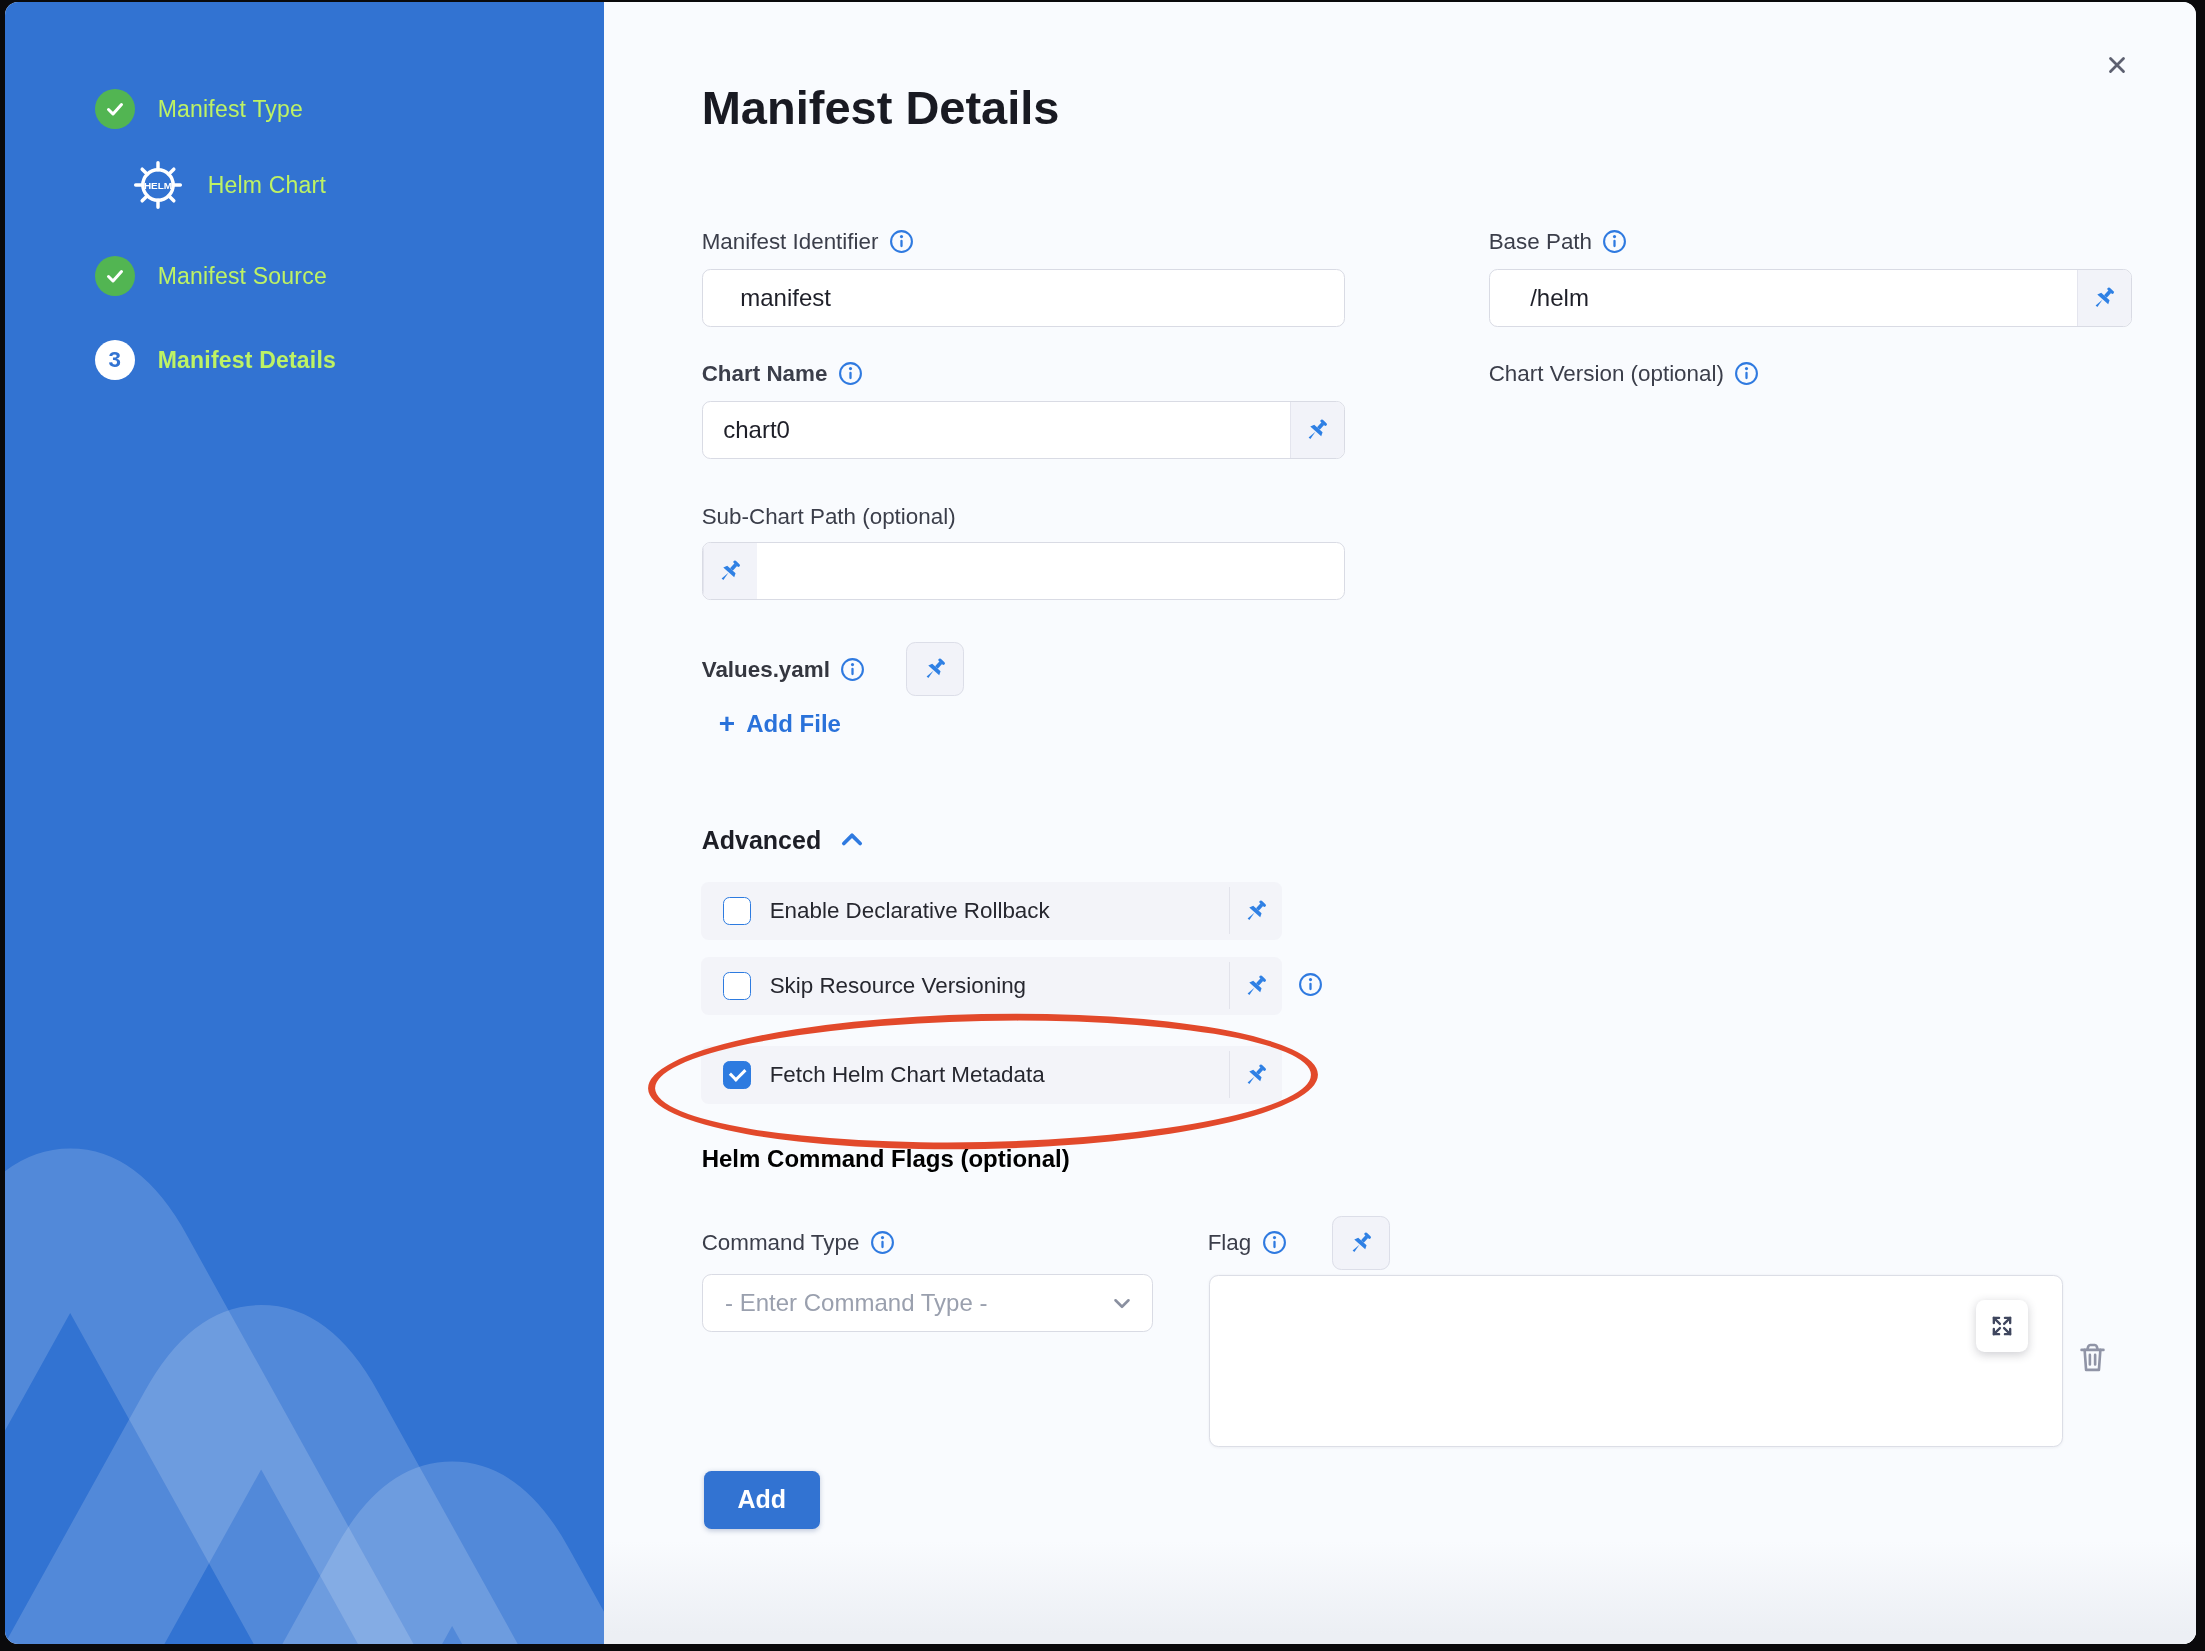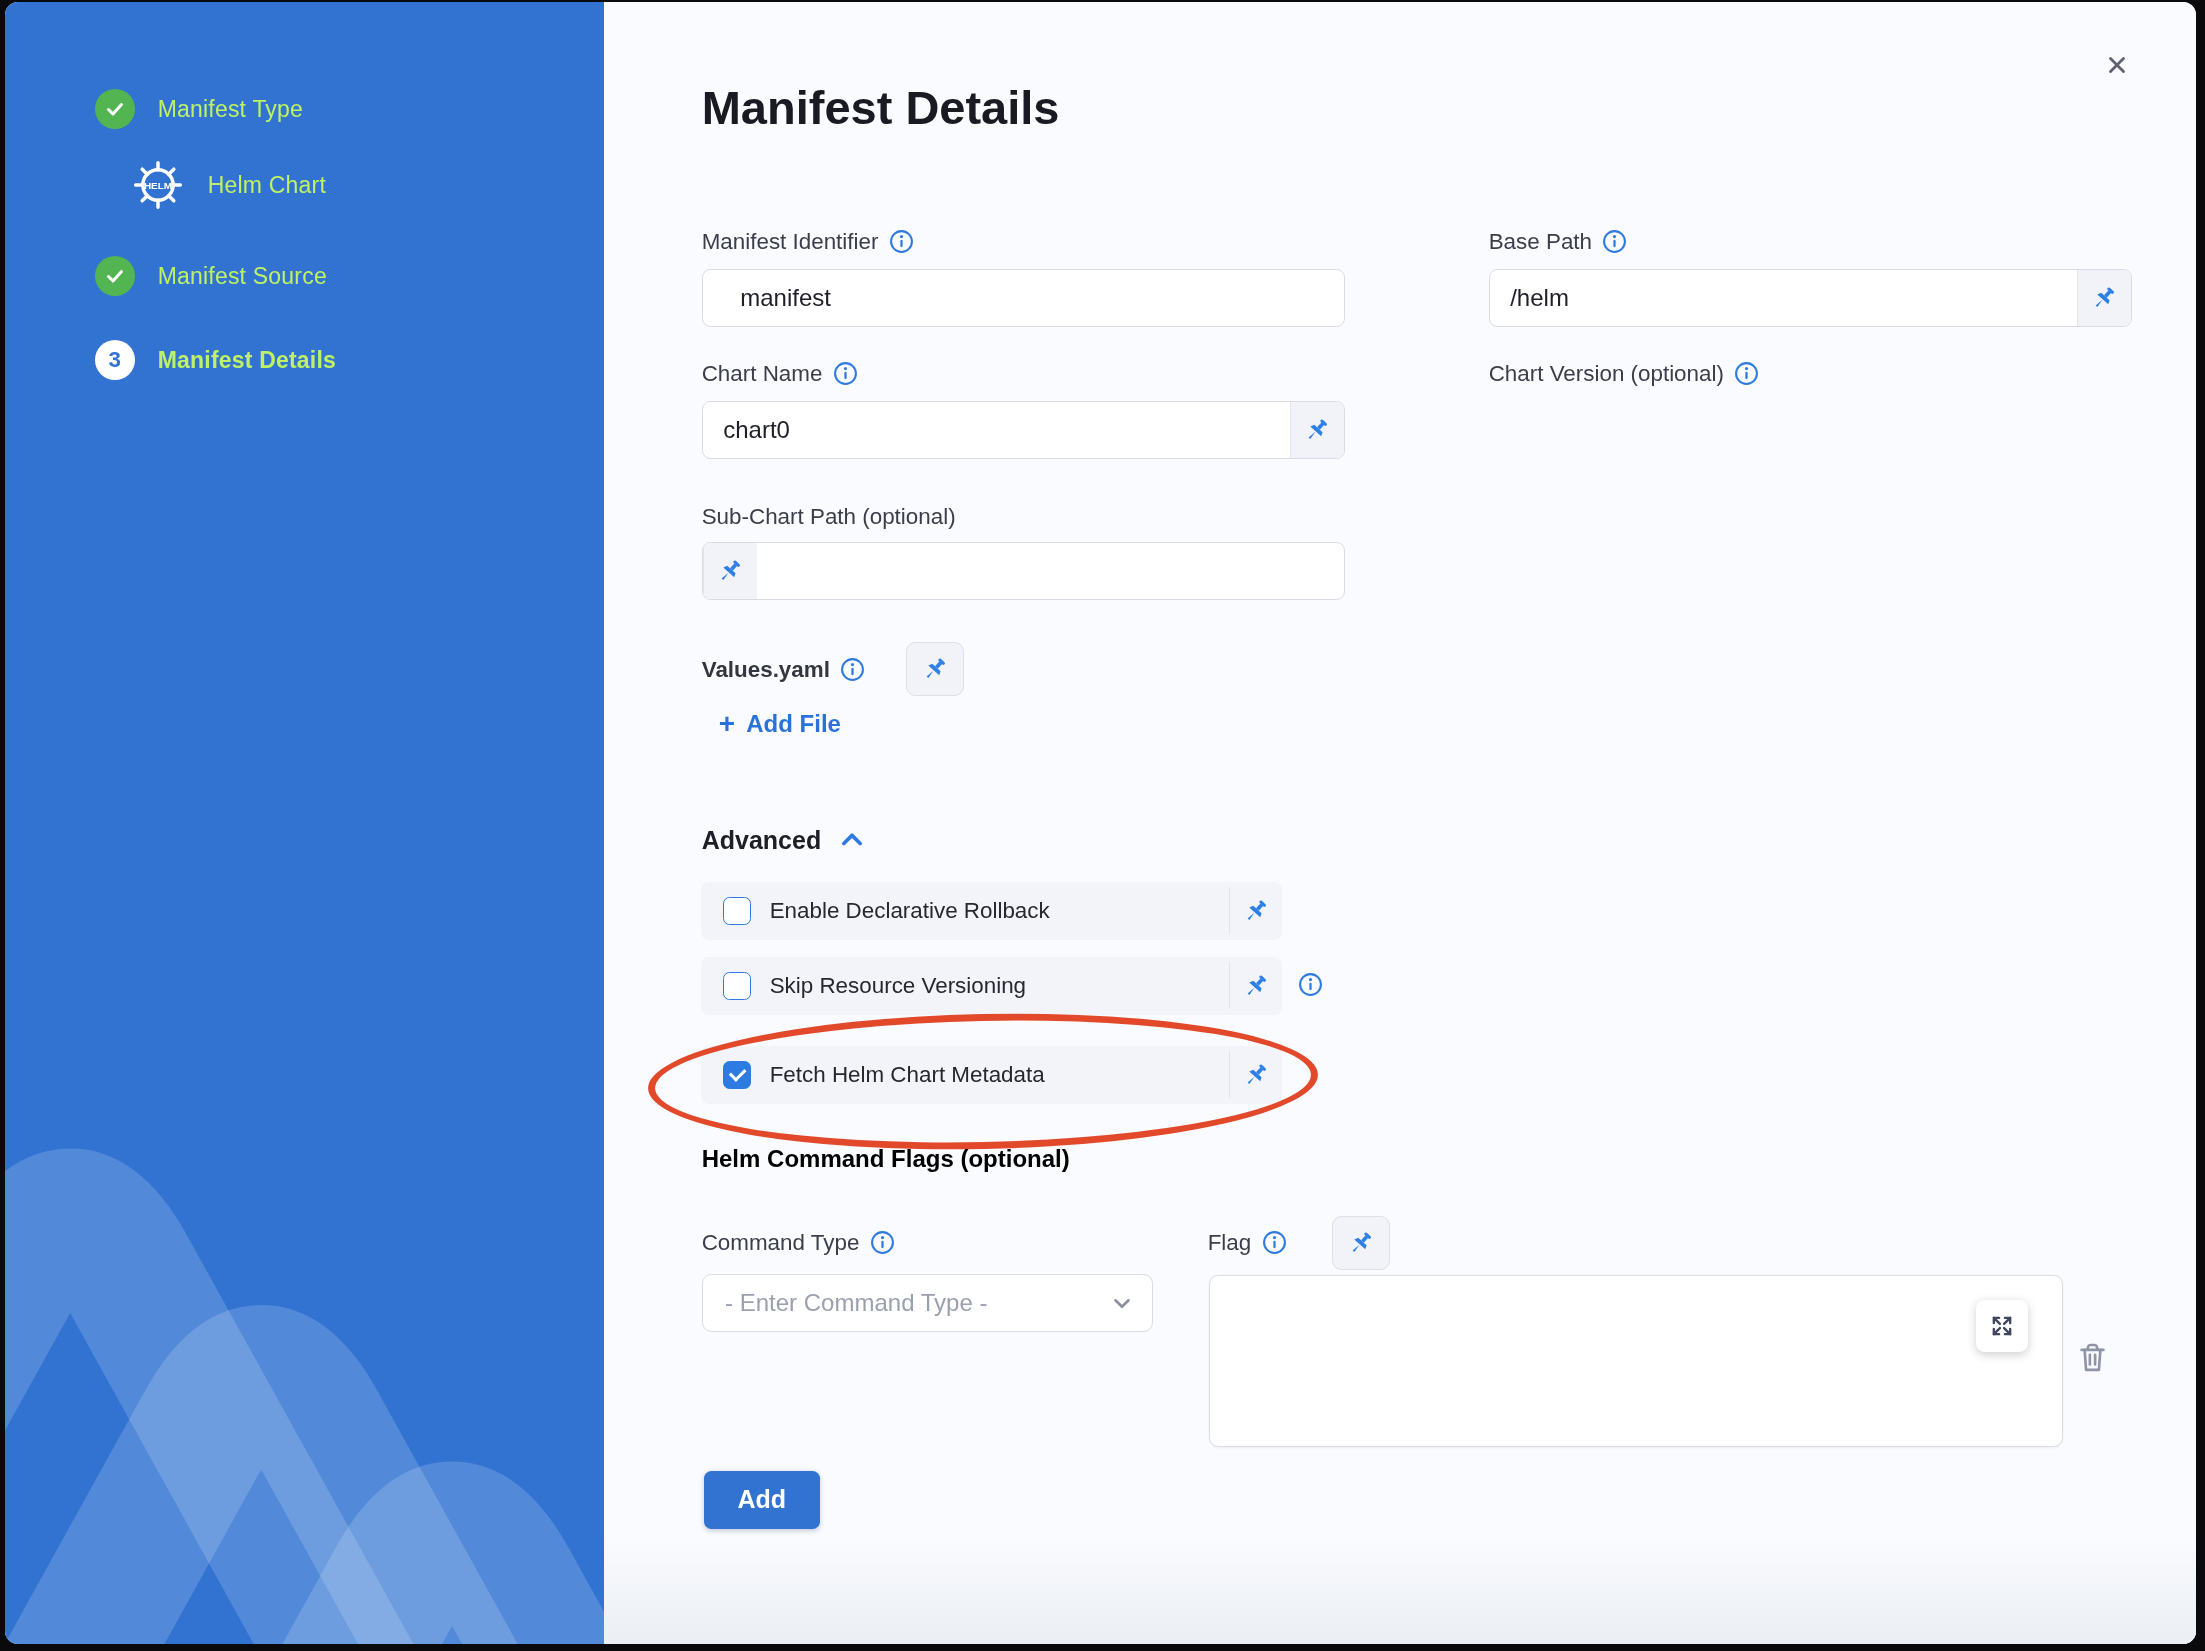--- a/index.html
+++ b/index.html
@@ -184,30 +184,30 @@
   <div class="abs group" style="left:697px;top:267px;width:643px;padding-left:17px;">
     <input type="text" value="manifest" style="">
   </div>
 
   <div class="abs fld-label" style="left:1484px;top:226px;">
     <span>Base Path</span>
     <svg class="info" viewBox="0 0 27 27" width="25" height="25">
         <use href="#i-info"></use>
       </svg>
   </div>
-  <div class="abs group" style="left:1484px;top:267px;width:643px;">
+  <div class="abs group" style="left:1484px;top:267px;width:643px;padding-left:20px;">
     <input type="text" value="/helm" style="">
     <span class="pin-cell">
       <svg class="icon-pin" viewBox="0 0 30 30" width="28" height="28">
           <use href="#i-pin"></use>
         </svg>
     </span>
   </div>
 
-  <div class="abs fld-label" style="left:697px;top:358px;">
+  <div class="abs fld-label" style="left:697px;top:358px;font-weight:bold;">
     <span>Chart Name</span>
     <svg class="info" viewBox="0 0 27 27" width="25" height="25">
         <use href="#i-info"></use>
       </svg>
   </div>
   <div class="abs group" style="left:697px;top:399px;width:643px;">
     <input type="text" value="chart0" style="">
     <span class="pin-cell">
       <svg class="icon-pin" viewBox="0 0 30 30" width="28" height="28">
           <use href="#i-pin"></use>

